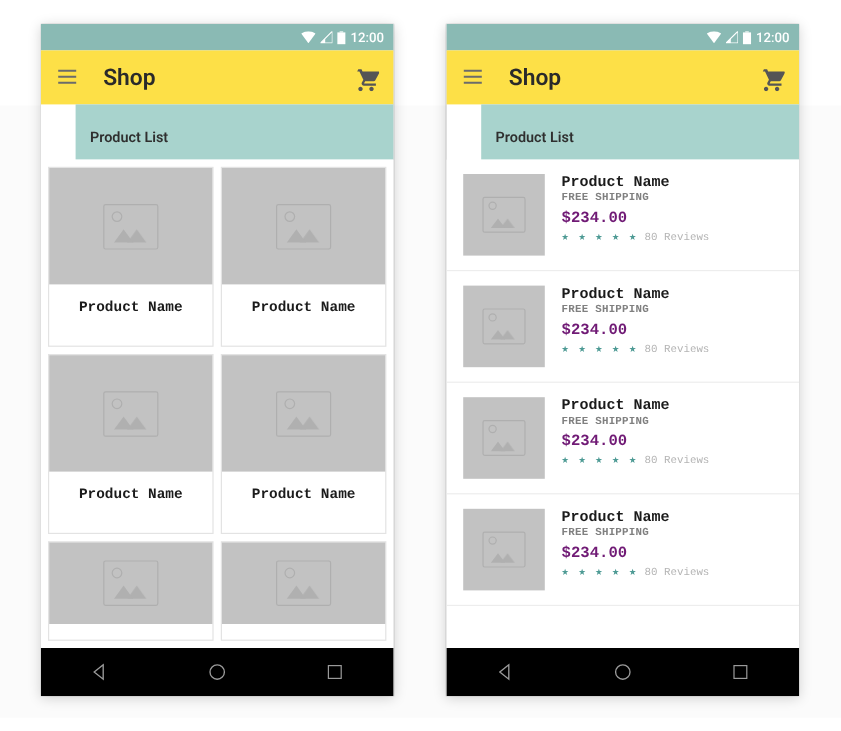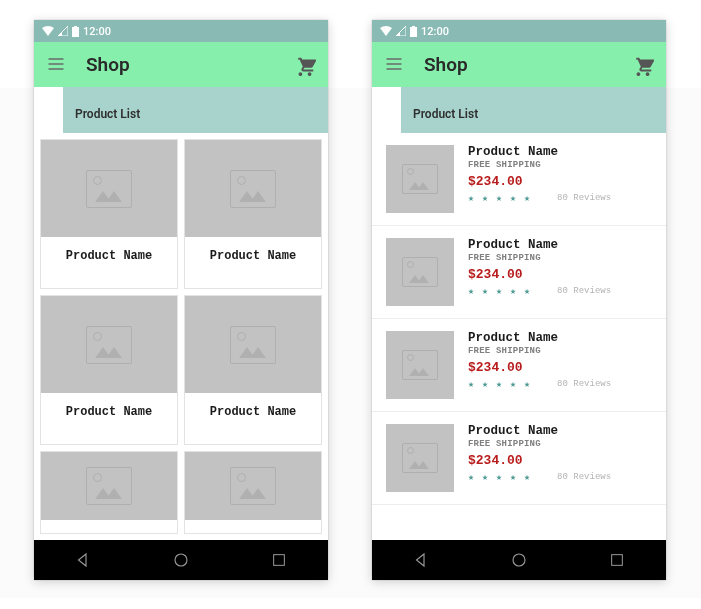--- a/index.html
+++ b/index.html
@@ -29,30 +29,31 @@
     display: flex;
     flex-direction: column;
     position: relative;
     overflow: hidden;
   }
   .statusbar {
     height: 22px;
     background: #8abab4;
     display: flex;
     align-items: center;
+    justify-content: flex-end;
     padding: 0 8px;
     gap: 4px;
     color: #fff;
     font-size: 11px;
     font-weight: 500;
   }
   .sb-icon { display: inline-flex; }
   .appbar {
     height: 45px;
-    background: #86efac;
+    background: #fde047;
     display: flex;
     align-items: center;
     padding: 0 12px;
   }
   .menuicon { width: 22px; height: 22px; color: #6b6b6b; cursor:pointer;}
   .apptitle {
     margin-left: 18px;
     font-size: 19px;
     font-weight: 600;
     color: #2a2a2a;
@@ -144,24 +145,24 @@
     background:#c2c2c2;
     flex-shrink:0;
     display:flex; align-items:center; justify-content:center;
   }
   .thumb .img-placeholder { width:36px; height:30px; }
   .thumb .img-placeholder::before { top:3px; left:4px; width:5px; height:5px; }
   .thumb .img-placeholder::after { bottom:3px; left:6px; border-left-width:6px; border-right-width:6px; border-bottom-width:8px; filter: drop-shadow(8px 0 0 #afafaf);}
   .rowbody { display:flex; flex-direction:column; gap:1px; }
   .row-name { font-size:12.5px; font-weight:700; color:#1b1b1b; }
   .row-ship { font-size:9px; font-weight:600; color:#808080; letter-spacing:0.2px; }
-  .row-price { font-size:13px; font-weight:600; color:#b91c1c; margin-top:3px; }
+  .row-price { font-size:13px; font-weight:600; color:#701a75; margin-top:3px; }
   .row-stars { display:flex; align-items:center; gap:6px; margin-top:2px;}
   .stars { color:#4d9a94; font-size:10px; letter-spacing:1px; }
-  .reviews { font-size:9px; color:#b4b4b4;margin-left:20px; }
+  .reviews { font-size:9px; color:#b4b4b4; }
   
   .navbar {
     height: 40px;
     background: #000;
     display:flex;
     align-items:center;
     justify-content:space-around;
     color:#9a9a9a;
   }
   .navbtn { width:20px; height:20px; cursor:pointer; display:flex; align-items:center; justify-content:center;}

